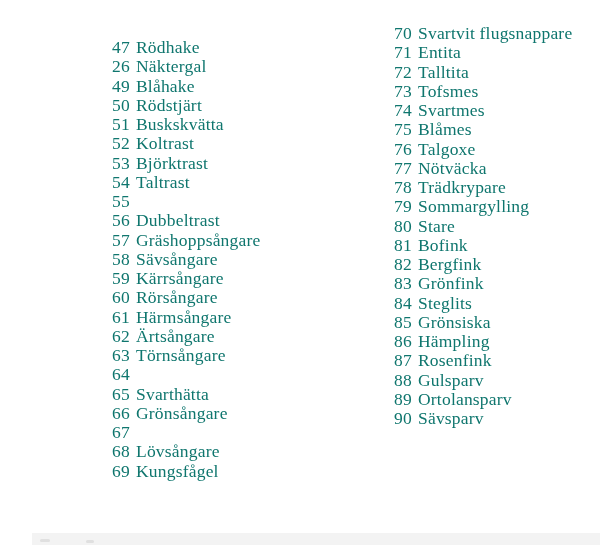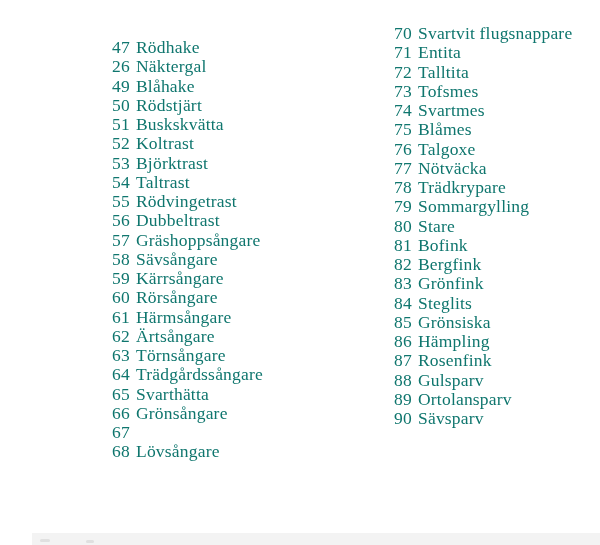--- a/index.html
+++ b/index.html
@@ -97,21 +97,20 @@
       <div class="row">
         <span class="num">53</span>
         <span class="name">Björktrast</span>
       </div>
       <div class="row">
         <span class="num">54</span>
         <span class="name">Taltrast</span>
       </div>
       <div class="row">
         <span class="num">55</span>
-        <span class="name">Rödvingetrast</span>
       </div>
       <div class="row">
         <span class="num">56</span>
         <span class="name">Dubbeltrast</span>
       </div>
       <div class="row">
         <span class="num">57</span>
         <span class="name">Gräshoppsångare</span>
       </div>
       <div class="row">
@@ -133,36 +132,39 @@
       <div class="row">
         <span class="num">62</span>
         <span class="name">Ärtsångare</span>
       </div>
       <div class="row">
         <span class="num">63</span>
         <span class="name">Törnsångare</span>
       </div>
       <div class="row">
         <span class="num">64</span>
-        <span class="name">Trädgårdssångare</span>
       </div>
       <div class="row">
         <span class="num">65</span>
         <span class="name">Svarthätta</span>
       </div>
       <div class="row">
         <span class="num">66</span>
         <span class="name">Grönsångare</span>
       </div>
       <div class="row">
         <span class="num">67</span>
       </div>
       <div class="row">
         <span class="num">68</span>
         <span class="name">Lövsångare</span>
+      </div>
+      <div class="row">
+        <span class="num">69</span>
+        <span class="name">Kungsfågel</span>
       </div>
     </div>
   <div class="col col-right">
       <div class="row">
         <span class="num">70</span>
         <span class="name">Svartvit flugsnappare</span>
       </div>
       <div class="row">
         <span class="num">71</span>
         <span class="name">Entita</span>

